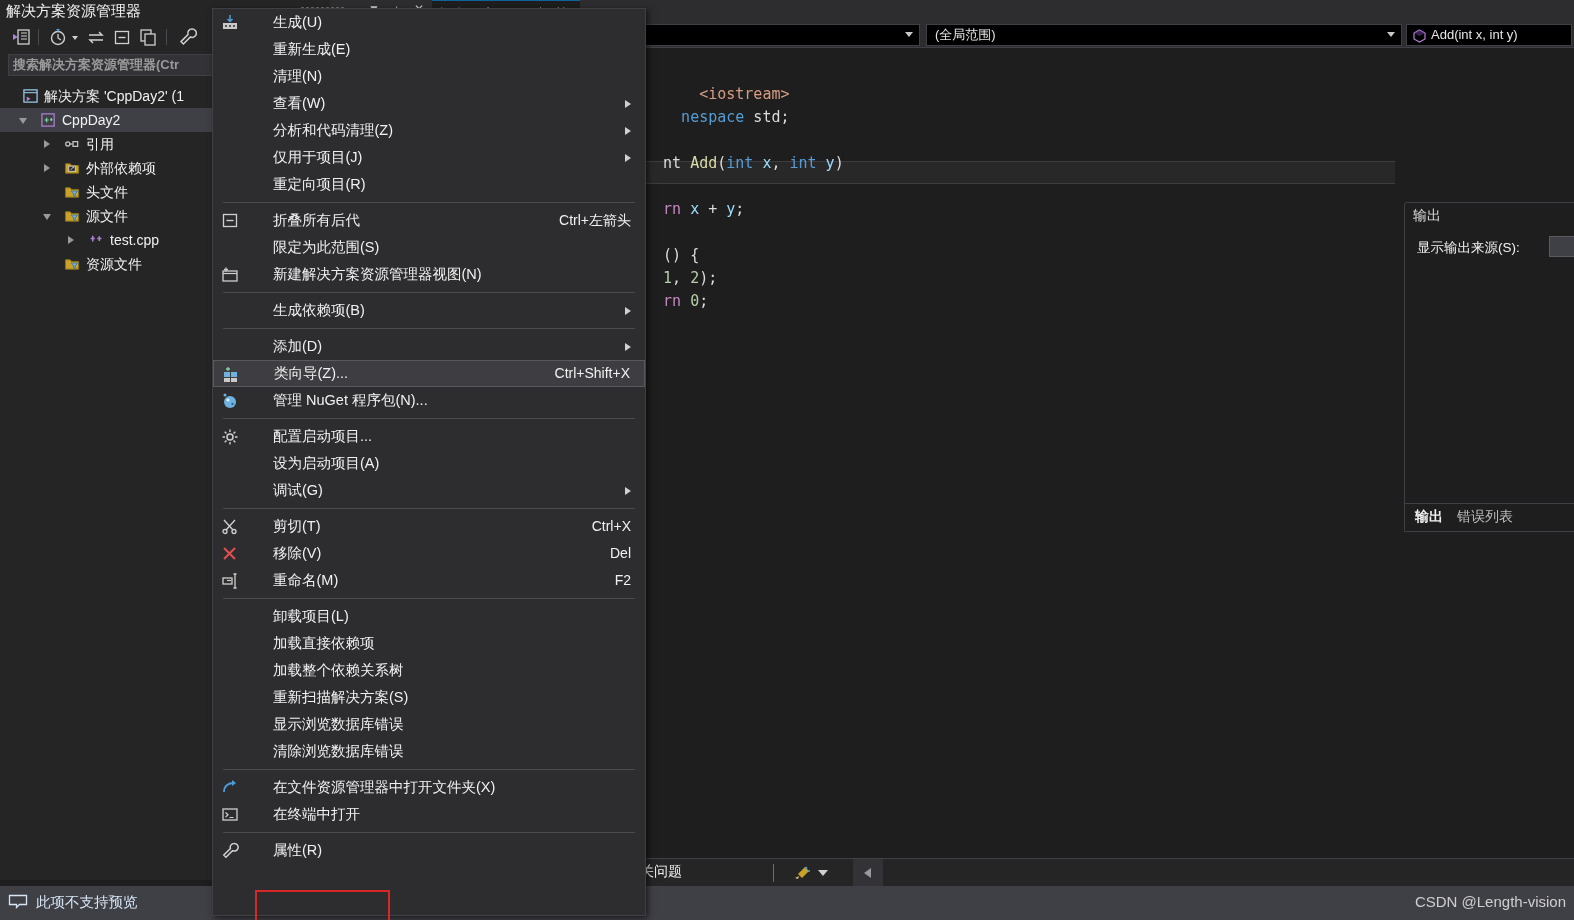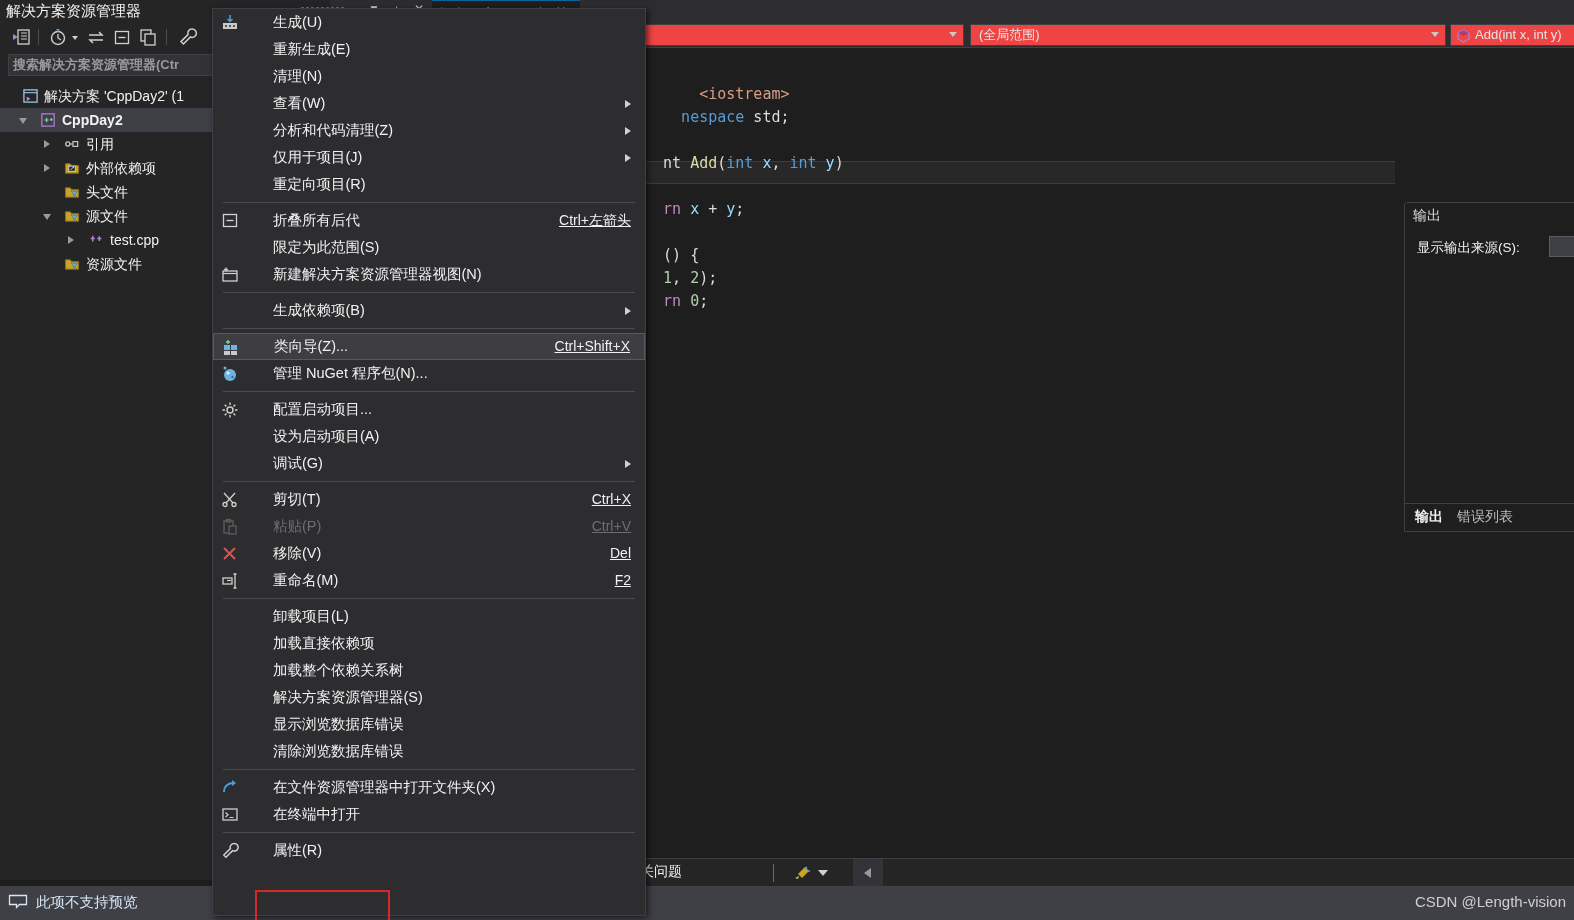--- a/index.html
+++ b/index.html
@@ -18,22 +18,22 @@
 
   .tab-file{ position:absolute; left:432px; top:0; width:148px; height:22px; background:#1e1e1e;
      border-top:1px solid #0e639c; }
   .tab-file-label{ position:absolute; left:8px; top:3px; font-size:13px; color:#9fd2ea; }
   .tab-pin{ position:absolute; left:100px; top:4px; font-size:11px; color:#c9c9c9; }
   .tab-close{ position:absolute; left:124px; top:3px; font-size:12px; color:#c9c9c9; }
 
   
   .navbar{ position:absolute; left:336px; top:22px; width:1238px; height:26px; background:#2d2d30;
      border-bottom:1px solid #3f3f46; }
-  .combo{ position:absolute; top:24px; height:22px; background:#ef4444; border:1px solid #3f3f46;
-     color:#e6e6e6; font-size:13px; line-height:20px; padding-left:8px;margin-left:44px; }
+  .combo{ position:absolute; top:24px; height:22px; background:#000000; border:1px solid #3f3f46;
+     color:#e6e6e6; font-size:13px; line-height:20px; padding-left:8px; }
   .combo .caret{ position:absolute; right:6px; top:7px; width:0;height:0;
      border-left:4px solid transparent;border-right:4px solid transparent;border-top:5px solid #c8c8c8;}
   #combo-proj{ left:336px; width:584px; }
   #combo-scope{ left:926px; width:476px; }
   #combo-member{ left:1406px; width:166px; border-color:#3f3f46; }
   .member-ico{ position:absolute; left:6px; top:4px; width:13px; height:14px; }
 
   
   .code{ position:absolute; left:645px; top:48px; width:750px; font-family:"DejaVu Sans Mono","Liberation Mono",monospace;
      font-size:15px; line-height:23px; white-space:pre;margin-top:12px; }
@@ -48,21 +48,21 @@
      border-right:1px solid #3f3f46; }
   .se-toolbar{ position:absolute; left:0; top:0; width:216px; height:30px; background:#252526; }
   .se-ico{ position:absolute; top:5px; width:20px; height:20px; cursor:pointer; }
   .se-sep{ position:absolute; top:7px; width:1px; height:16px; background:#4a4a4f; }
   .se-search{ position:absolute; left:8px; top:32px; width:208px; height:22px; background:#333337;
      border:1px solid #3f3f46; color:#9a9a9a; font-size:13px; line-height:20px; padding-left:4px;
      white-space:nowrap; overflow:hidden;font-weight:bold; }
 
   .tree{ position:absolute; left:0; top:62px; width:216px; }
   .row{ position:relative; height:24px; line-height:24px; white-space:nowrap; font-size:14px; color:#f1f1f1; cursor:default; }
-  .row.sel{ background:#3f3f46; font-weight:bold;padding-left:8px; }
+  .row.sel{ background:#3f3f46; font-weight:normal;padding-left:8px; }
   .arrow{ position:absolute; width:10px; height:24px; }
   .arrow i{ position:absolute; left:0; top:8px; width:0;height:0;
      border-top:4px solid transparent;border-bottom:4px solid transparent;border-left:6px solid #9a9a9a;}
   .arrow.open i{ border-left:4px solid transparent;border-right:4px solid transparent;
      border-top:6px solid #9a9a9a; left:-1px; top:10px; }
   .ticon{ position:absolute; width:17px; height:16px; top:4px; }
   .rlabel{ position:absolute; }
 
   
   #output-panel{ position:absolute; left:1404px; top:202px; width:176px; height:330px;
@@ -95,21 +95,21 @@
   .sb-text{ position:absolute; left:36px; top:7px; font-size:14.5px; color:#d7e6f5; }
   .watermark{ position:absolute; right:8px; top:7px; font-size:15px; color:#cfcfcf; }
 
   
   #context-menu{ position:absolute; left:212px; top:8px; width:434px; height:908px;
      background:#2d2d30; border:1px solid #3f3f46; box-shadow:2px 2px 6px rgba(0,0,0,.6); }
   .mi{ position:relative; height:27px; line-height:27px; font-size:14.5px; color:#f1f1f1;
      padding-left:60px; cursor:default; white-space:nowrap; }
   .mi.disabled{ color:#6d6d6d; }
   .mi.hover{ background:#3e3e42; border:1px solid #5a5a5e; height:27px; line-height:25px; }
-  .mi .sc{ position:absolute; right:14px; top:0; font-size:14px; color:#f1f1f1;text-decoration:underline; }
+  .mi .sc{ position:absolute; right:14px; top:0; font-size:14px; color:#f1f1f1; }
   .mi.disabled .sc{ color:#6d6d6d; }
   .mi .sub{ position:absolute; right:14px; top:10px; width:0;height:0;
      border-top:4px solid transparent;border-bottom:4px solid transparent;border-left:6px solid #d0d0d0;}
   .mi .mico{ position:absolute; left:8px; top:5px; width:18px; height:17px; }
   .msep{ height:1px; margin:4px 10px 4px 10px; background:#4a4a50; }
   .redframe{ position:absolute; left:42px; top:881px; width:135px; height:32px;
      border:2px solid #d72828; pointer-events:none; }
 
   svg{ display:block; }
 </style>
@@ -368,20 +368,21 @@
       <div class="mi"><span class="mico">
           <svg width="18" height="17" viewBox="0 0 18 17">
             <rect x="2" y="5" width="14" height="10" fill="none" stroke="#d0d0d0" stroke-width="1.3"></rect>
             <path d="M2 7.5h14" stroke="#d0d0d0" stroke-width="1.2"></path>
             <path d="M5 1.5v4M3 3.5h4" stroke="#c9c9c9" stroke-width="1.3"></path>
           </svg>
         </span><span>新建解决方案资源管理器视图(N)</span></div>
       <div class="msep"></div>
       <div class="mi"><span>生成依赖项(B)</span><span class="sub"></span></div>
       <div class="msep"></div>
+      <div class="mi"><span>添加(D)</span><span class="sub"></span></div>
       <div class="mi hover"><span class="mico">
           <svg width="18" height="17" viewBox="0 0 18 17">
             <rect x="2" y="6" width="6" height="5" fill="#6fb2e0"></rect>
             <rect x="9" y="6" width="6" height="5" fill="#6fb2e0"></rect>
             <rect x="2" y="12" width="6" height="4" fill="#c9c9c9"></rect>
             <rect x="9" y="12" width="6" height="4" fill="#c9c9c9"></rect>
             <path d="M6 1v4M4 3h4" stroke="#7fd4a0" stroke-width="1.3"></path>
           </svg>
         </span><span>类向导(Z)...</span><span class="sc">Ctrl+Shift+X</span></div>
       <div class="mi"><span class="mico">
@@ -402,44 +403,37 @@
       <div class="mi"><span>设为启动项目(A)</span></div>
       <div class="mi"><span>调试(G)</span><span class="sub"></span></div>
       <div class="msep"></div>
       <div class="mi"><span class="mico">
           <svg width="18" height="17" viewBox="0 0 18 17">
             <circle cx="4" cy="13.5" r="2" fill="none" stroke="#d0d0d0" stroke-width="1.3"></circle>
             <circle cx="13" cy="13.5" r="2" fill="none" stroke="#d0d0d0" stroke-width="1.3"></circle>
             <path d="M5 12L14 2M12 12L3 2" stroke="#d0d0d0" stroke-width="1.3"></path>
           </svg>
         </span><span>剪切(T)</span><span class="sc">Ctrl+X</span></div>
-      <div class="mi disabled"><span class="mico">
-          <svg width="18" height="17" viewBox="0 0 18 17">
-            <rect x="3" y="3" width="9" height="12" fill="none" stroke="#5f5f5f" stroke-width="1.3"></rect>
-            <rect x="5.5" y="1.5" width="4" height="2.5" fill="none" stroke="#5f5f5f" stroke-width="1.2"></rect>
-            <rect x="8" y="8" width="7" height="8" fill="#2d2d30" stroke="#5f5f5f" stroke-width="1.2"></rect>
-          </svg>
-        </span><span>粘贴(P)</span><span class="sc">Ctrl+V</span></div>
       <div class="mi"><span class="mico">
           <svg width="18" height="17" viewBox="0 0 18 17">
             <path d="M3 3l11 11M14 3L3 14" stroke="#e05050" stroke-width="2"></path>
           </svg>
         </span><span>移除(V)</span><span class="sc">Del</span></div>
       <div class="mi"><span class="mico">
           <svg width="18" height="17" viewBox="0 0 18 17">
             <rect x="2" y="6" width="9" height="6" fill="none" stroke="#d0d0d0" stroke-width="1.3"></rect>
             <path d="M6 8.5h4" stroke="#d0d0d0" stroke-width="1.2"></path>
             <path d="M14 2v14M12.5 2h3M12.5 16h3" stroke="#d0d0d0" stroke-width="1.3"></path>
           </svg>
         </span><span>重命名(M)</span><span class="sc">F2</span></div>
       <div class="msep"></div>
       <div class="mi"><span>卸载项目(L)</span></div>
       <div class="mi"><span>加载直接依赖项</span></div>
       <div class="mi"><span>加载整个依赖关系树</span></div>
-      <div class="mi"><span>解决方案资源管理器(S)</span></div>
+      <div class="mi"><span>重新扫描解决方案(S)</span></div>
       <div class="mi"><span>显示浏览数据库错误</span></div>
       <div class="mi"><span>清除浏览数据库错误</span></div>
       <div class="msep"></div>
       <div class="mi"><span class="mico">
           <svg width="18" height="17" viewBox="0 0 18 17">
             <path d="M3 13C3 7 7 4 13 4" stroke="#4a9eda" stroke-width="1.8" fill="none"></path>
             <path d="M11 1l4 3-4 3z" fill="#4a9eda"></path>
           </svg>
         </span><span>在文件资源管理器中打开文件夹(X)</span></div>
       <div class="mi"><span class="mico">

